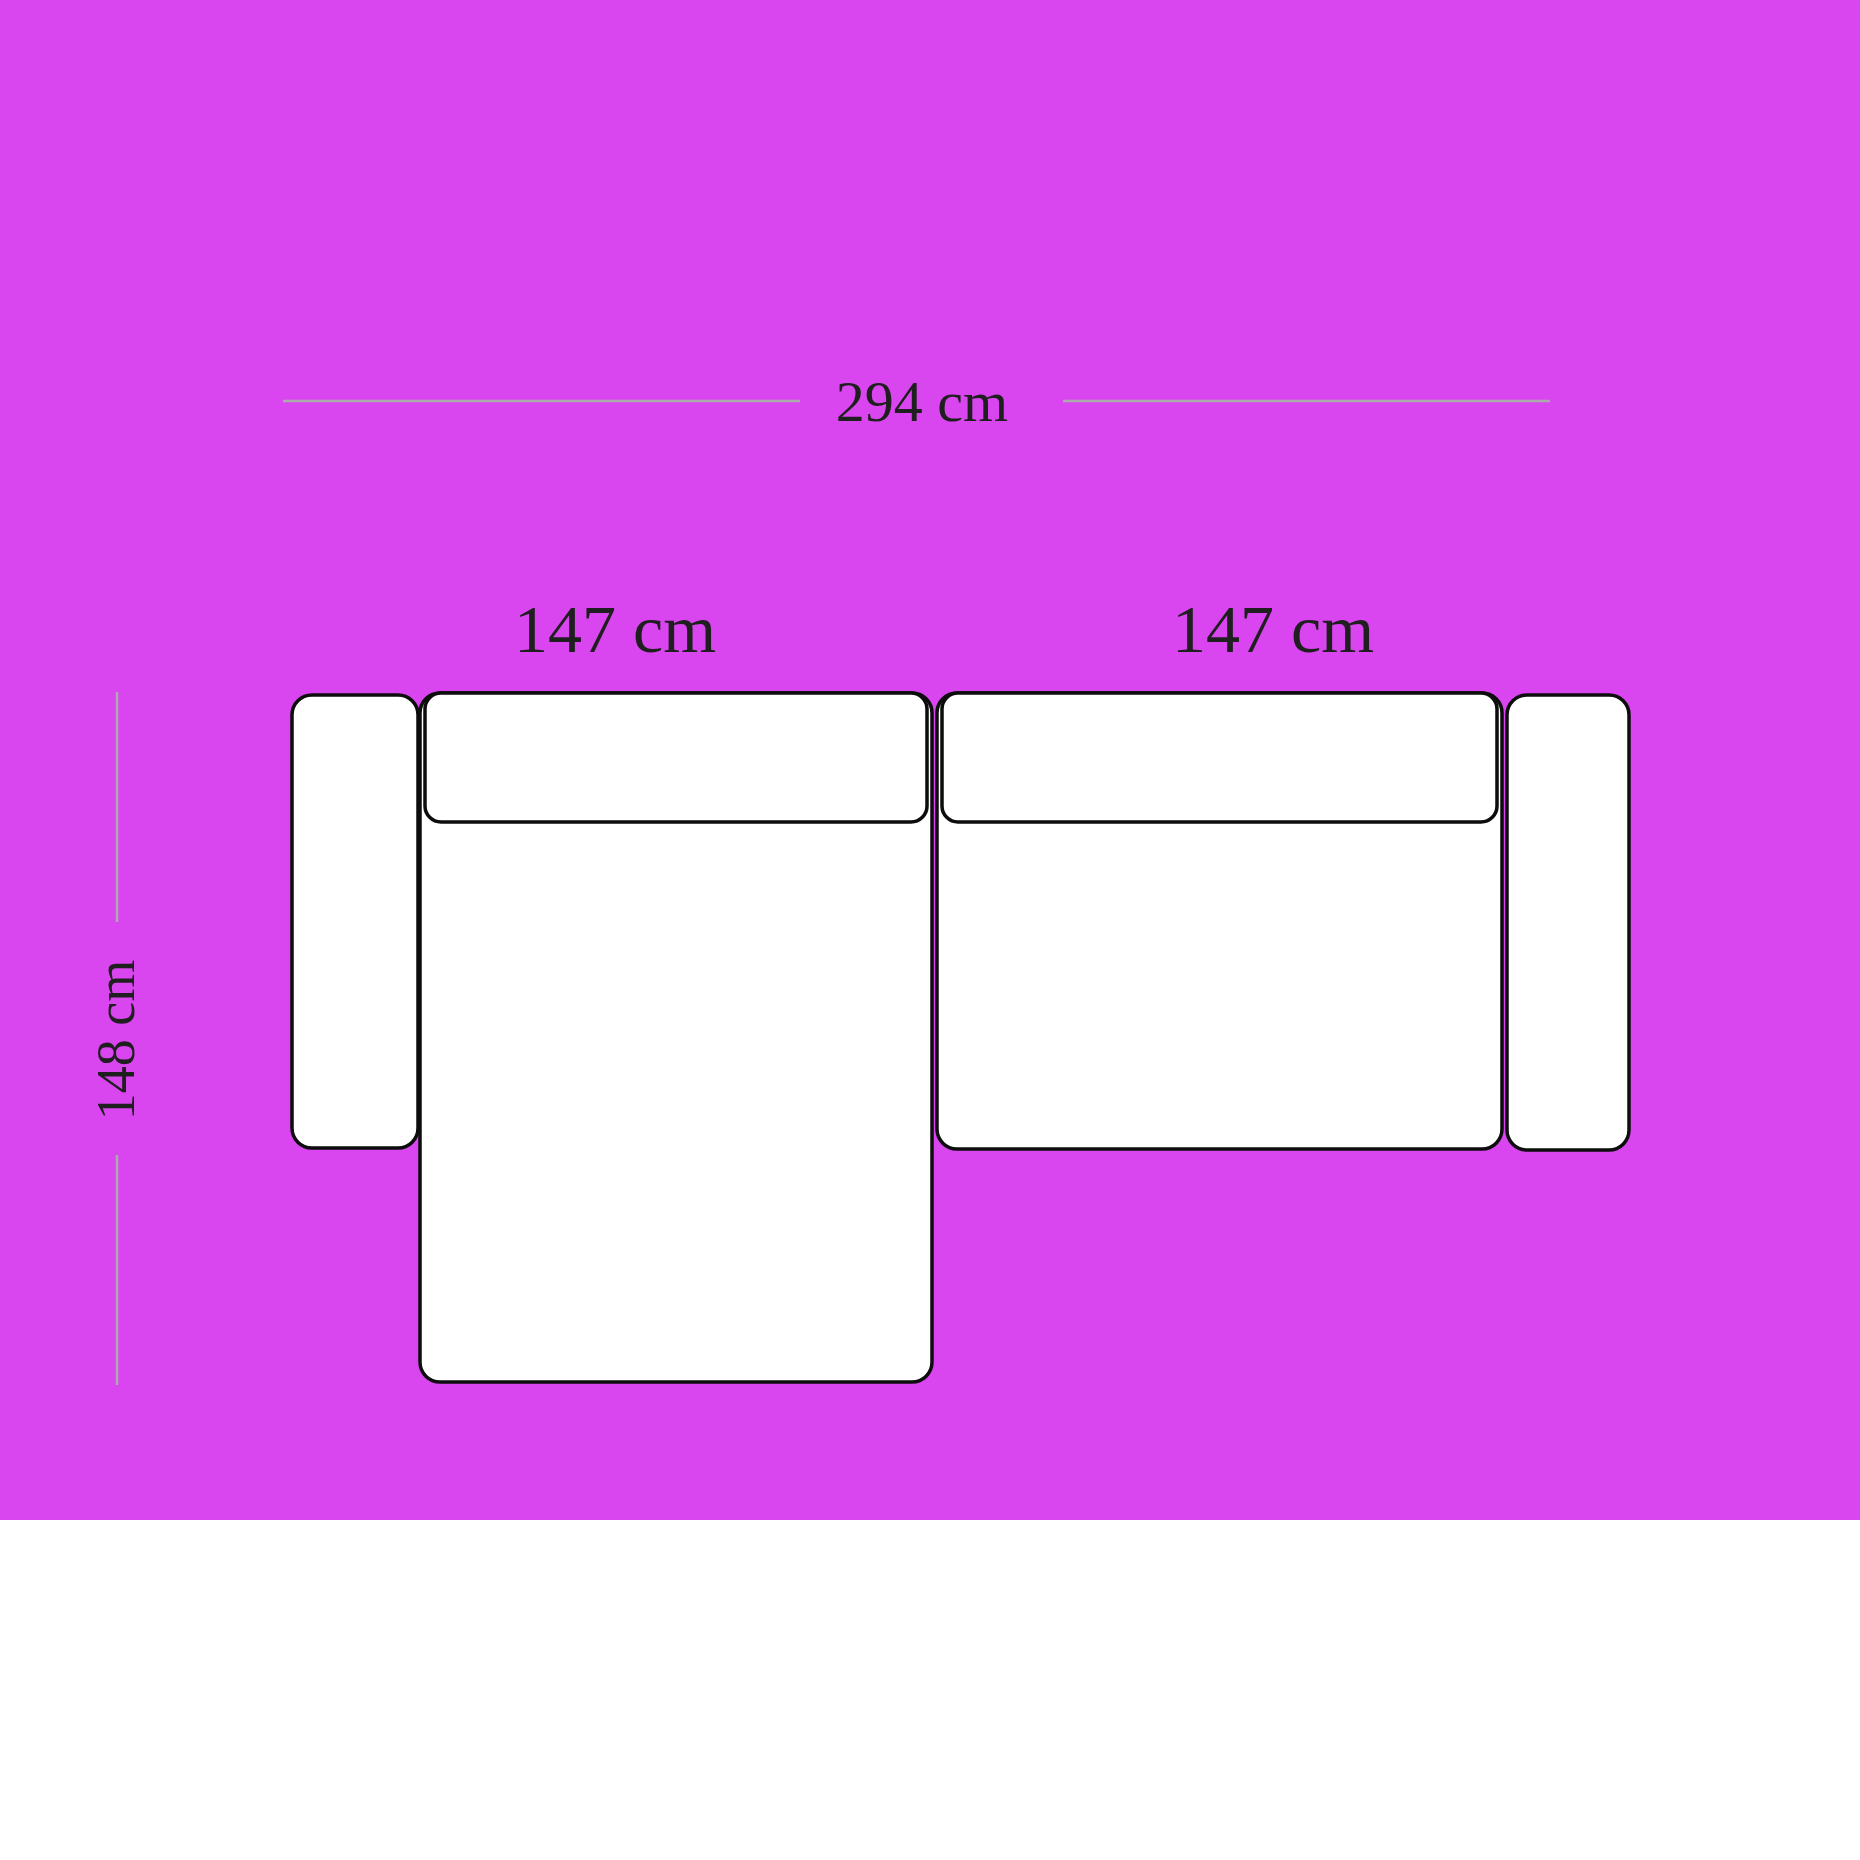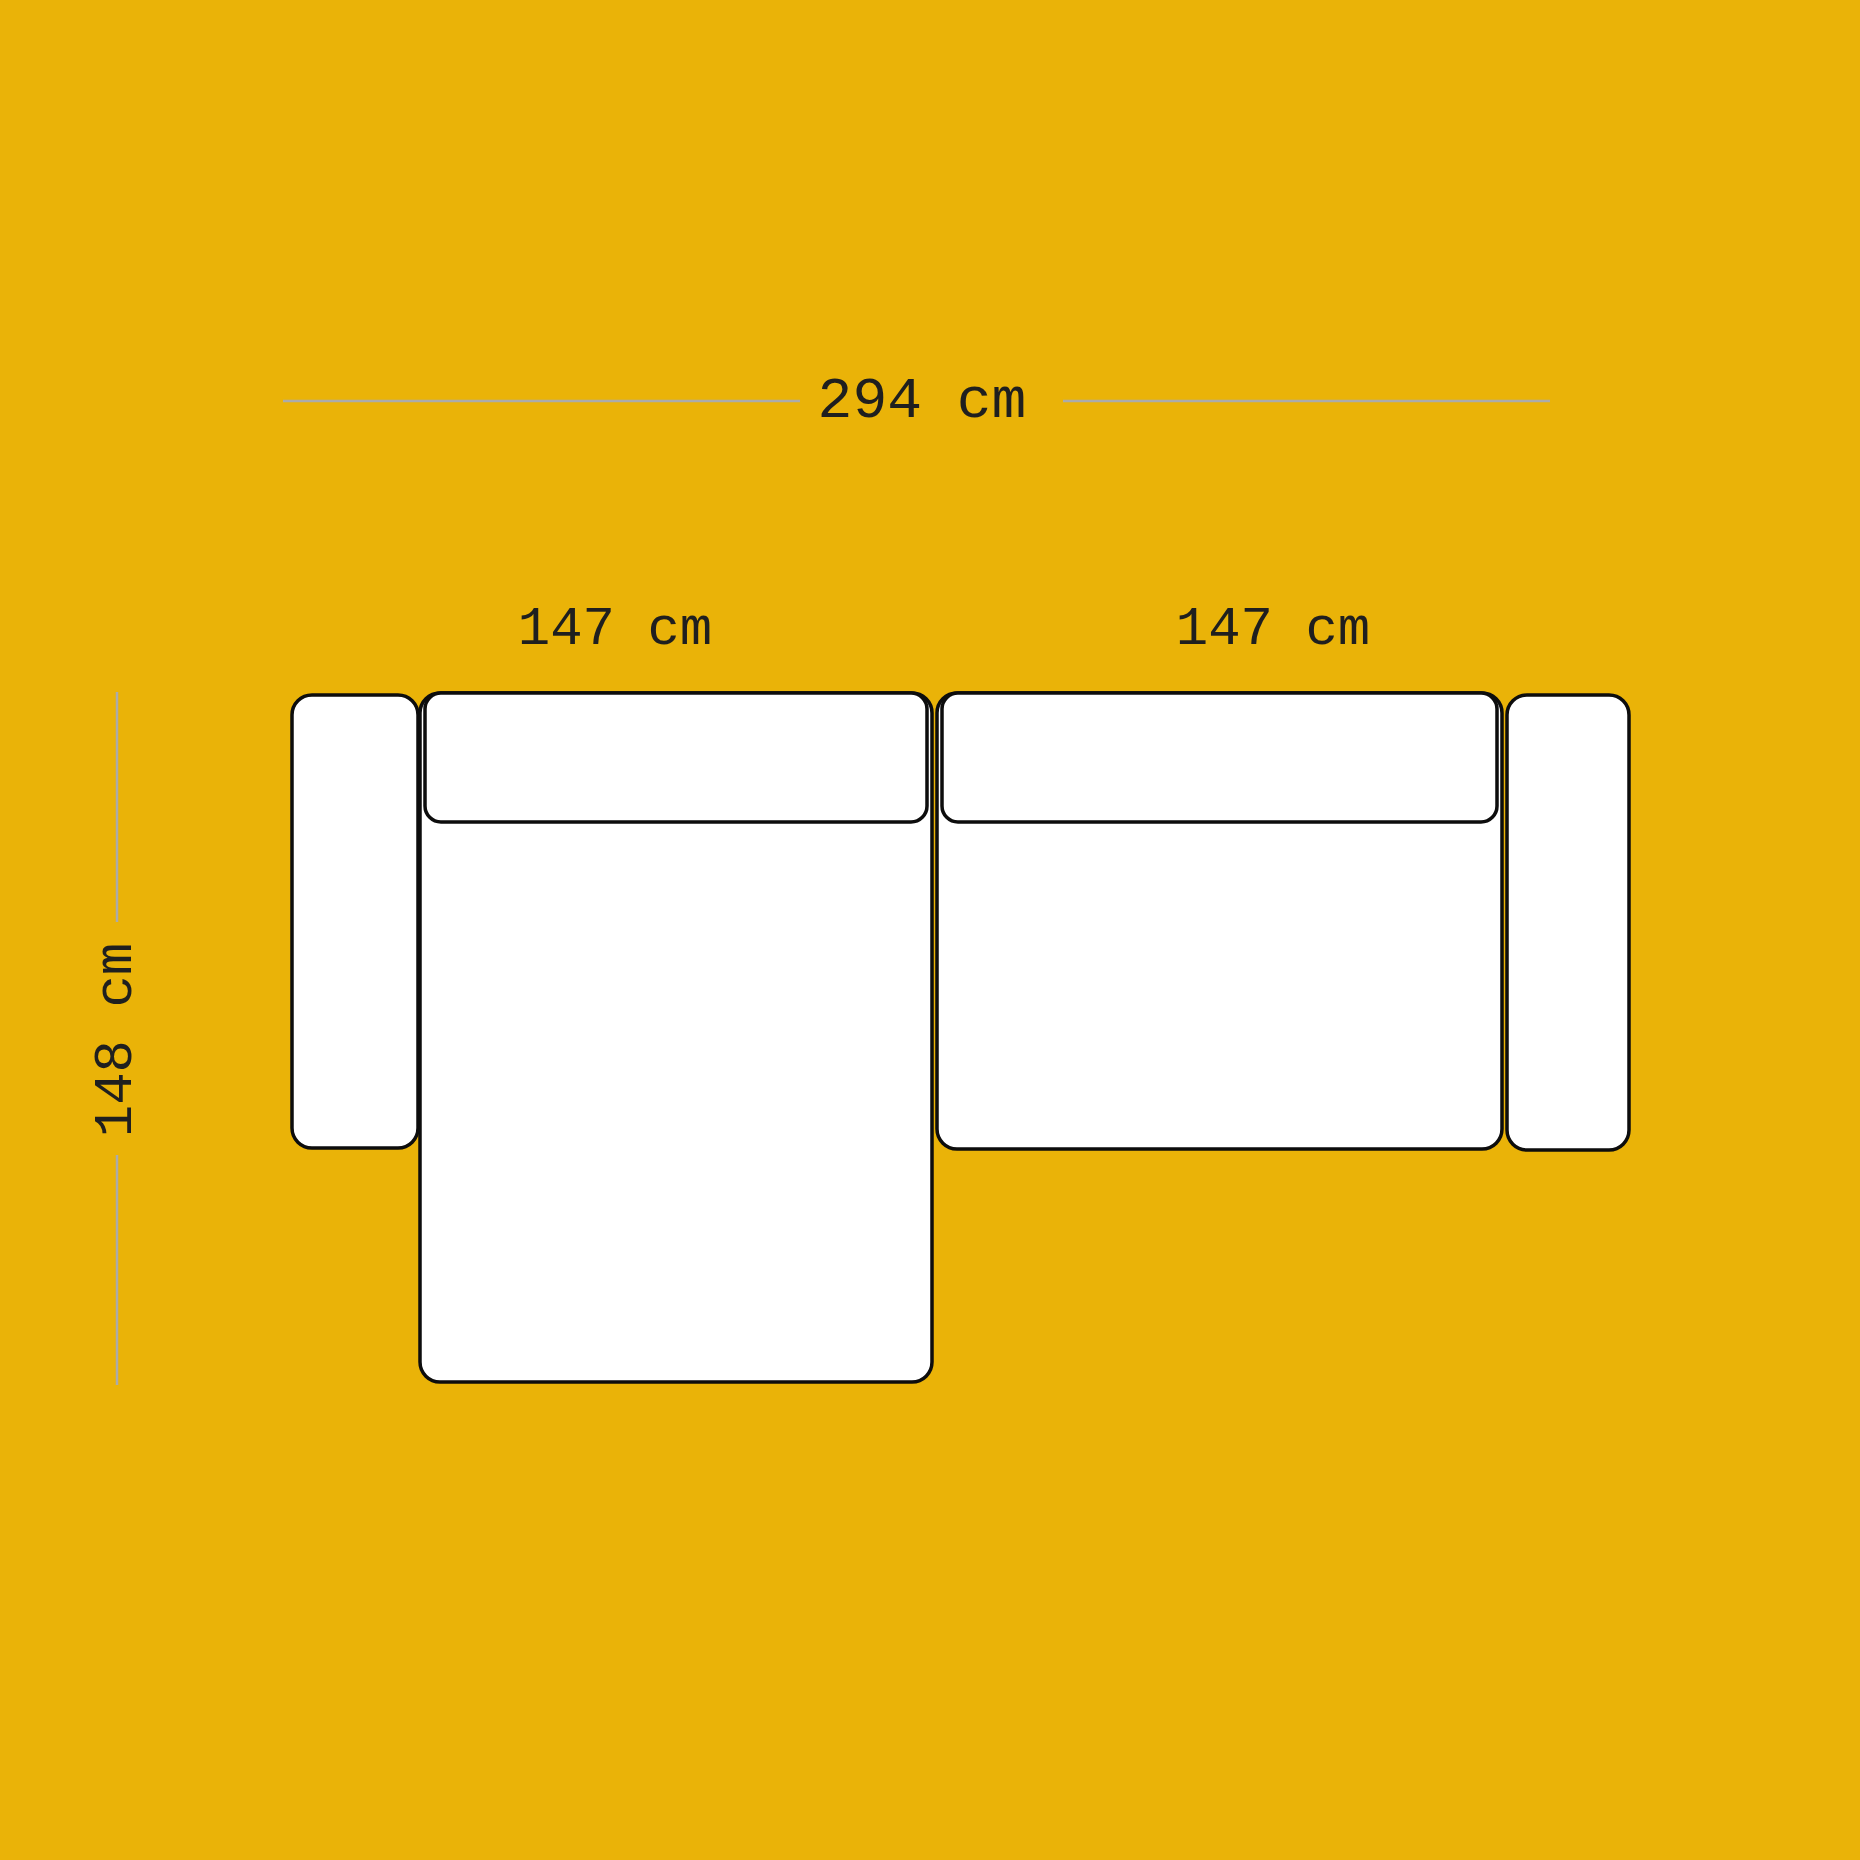--- a/index.html
+++ b/index.html
@@ -3,44 +3,44 @@
 <meta charset="utf-8">
 <style>
   html, body {
     margin: 0;
     padding: 0;
     background: #ffffff;
   }
   .canvas {
     position: relative;
     width: 1860px;
-    height: 1860px;
-    background: #eab308;
-    font-family: Liberation Mono, monospace;
+    height: 1520px;
+    background: #d946ef;
+    font-family: Liberation Serif, serif;
     overflow: hidden;
   }
   .diagram-svg {
     position: absolute;
     left: 0;
     top: 0;
     width: 1860px;
     height: 1860px;
   }
   .dim-label {
     position: absolute;
     color: #1f1f1f;
     white-space: nowrap;
     transform: translate(-50%, -50%);
     letter-spacing: 0px;
   }
   .dim-label.total {
     font-size: 58px;
   }
   .dim-label.module {
-    font-size: 54px;
+    font-size: 68px;
   }
   .dim-label.depth {
     font-size: 54px;
     transform: translate(-50%, -50%) rotate(-90deg);
   }
 </style>
 </head>
 <body>
 
 <div class="canvas">

